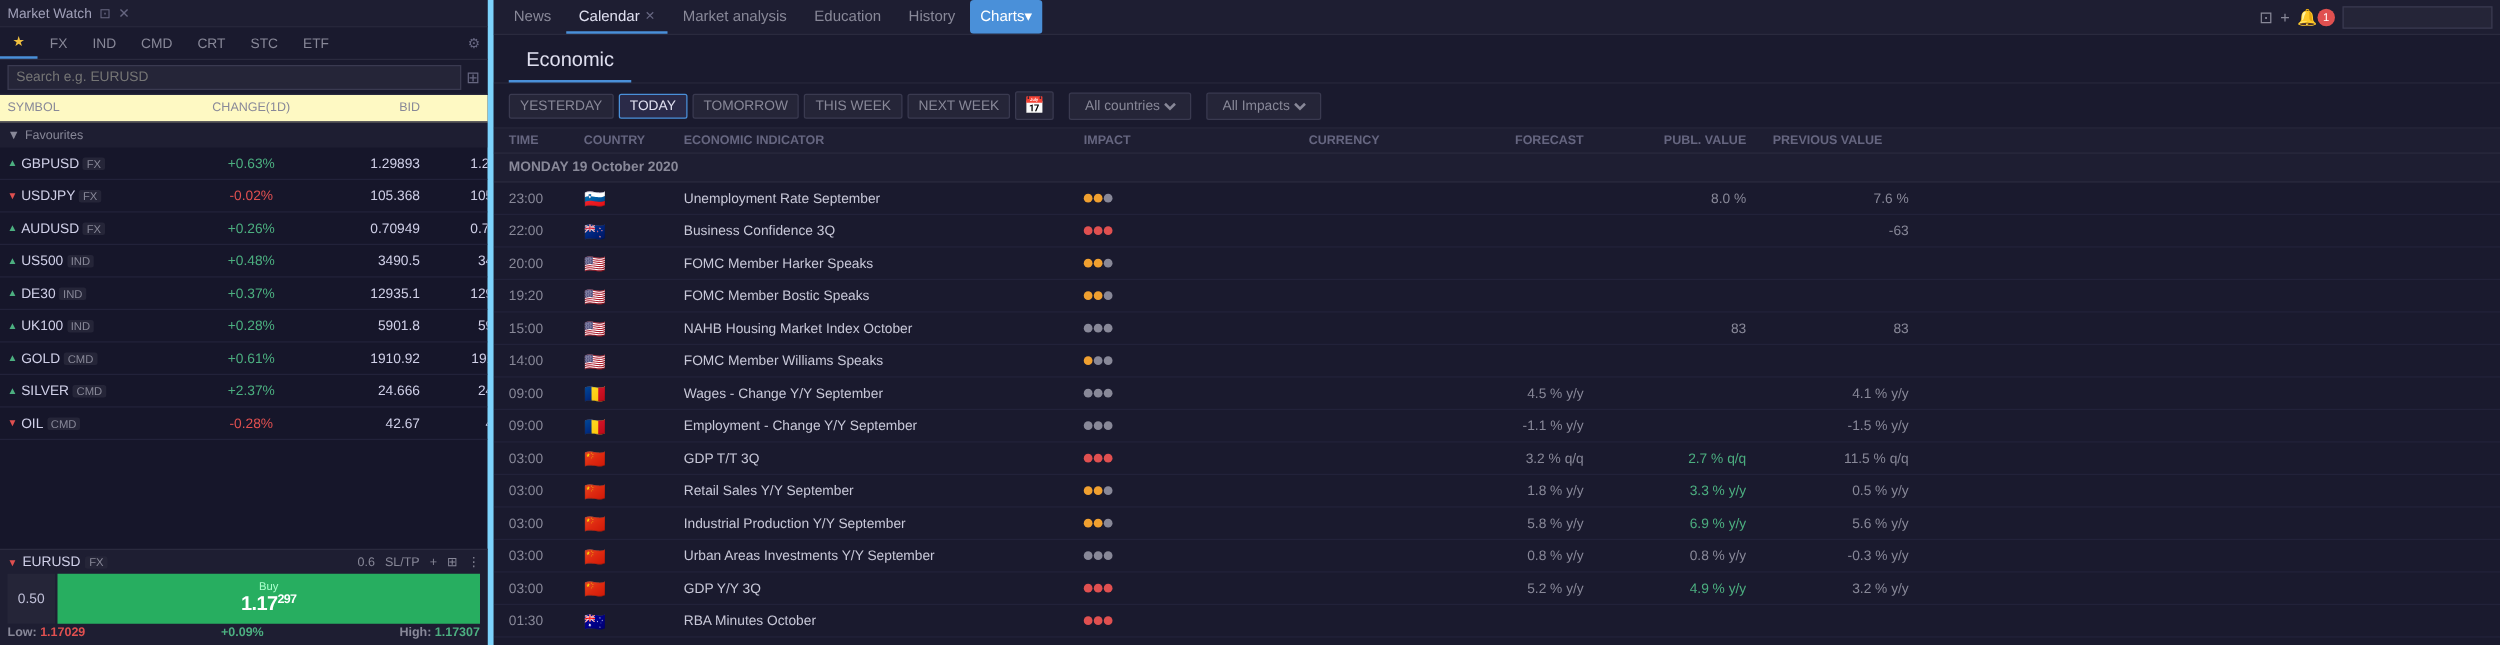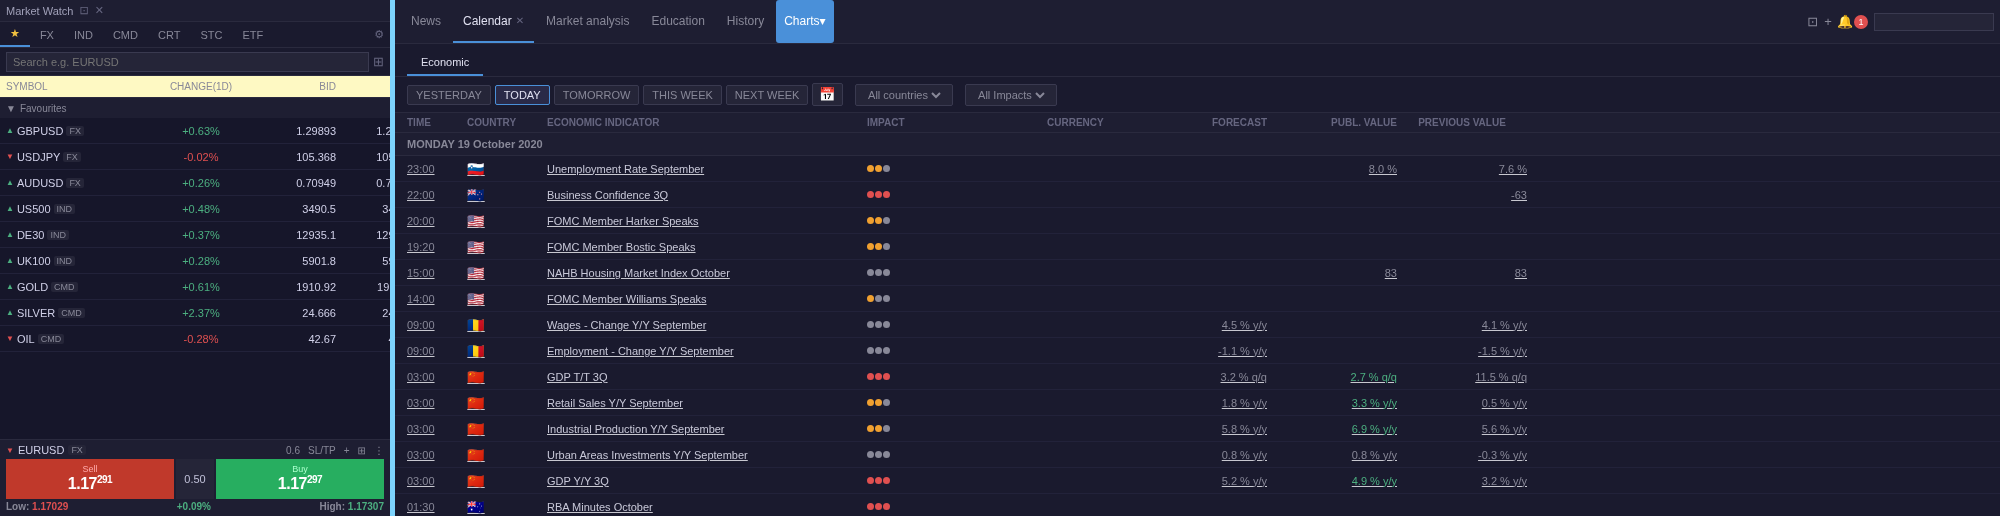--- a/index.html
+++ b/index.html
@@ -252,21 +252,21 @@
       height: 516px;
       overflow: hidden;
     }
 
     
     .top-nav {
       display: flex;
       align-items: center;
       background: #1e1e32;
       border-bottom: 1px solid #2a2a3e;
-      height: 44px;
+      height: 28px;
       padding: 0 6px;
       gap: 2px;
     }
     .nav-tab {
       padding: 4px 10px;
       color: #888898;
       cursor: pointer;
       font-size: 12px;
       height: 100%;
       display: flex;
@@ -323,21 +323,21 @@
       display: flex;
       align-items: center;
       padding: 6px 12px 0;
       gap: 0;
       border-bottom: 1px solid #2a2a3e;
     }
     .section-tab {
       padding: 6px 14px;
       color: #888898;
       cursor: pointer;
-      font-size: 11px;
+      font-size: 16px;
       border-bottom: 2px solid transparent;
     }
     .section-tab.active {
       color: #e0e0f0;
       border-bottom: 2px solid #4a90d9;
     }
 
     
     .filter-bar {
       display: flex;
@@ -425,21 +425,20 @@
       font-weight: bold;
     }
 
     .table-row {
       display: grid;
       grid-template-columns: 60px 80px 320px 180px 100px 120px 130px 130px;
       padding: 4px 12px;
       border-bottom: 1px solid #22223a;
       align-items: center;
       min-height: 26px;
-      text-decoration: underline;
     }
 
     .cell-time { color: #888898; font-size: 11px; }
     .cell-country {
       display: flex;
       align-items: center;
       gap: 4px;
     }
     .flag {
       width: 18px;
@@ -603,24 +602,20 @@
       </div>
       <div class="eurusd-controls">
         <span>0.6</span>
         <span>SL/TP</span>
         <span>+</span>
         <span>⊞</span>
         <span>⋮</span>
       </div>
     </div>
     <div class="eurusd-buttons">
-      <button class="sell-btn">
-        <span class="sell-label">Sell</span>
-        <span class="sell-price">1.17<sup>291</sup></span>
-      </button>
       <div class="spread-middle">
         <span>0.50</span>
       </div>
       <button class="buy-btn">
         <span class="buy-label">Buy</span>
         <span class="buy-price">1.17<sup>297</sup></span>
       </button>
     </div>
     <div class="eurusd-low-high">
       <span><span class="low-val">Low: </span><span class="low-num">1.17029</span></span>

